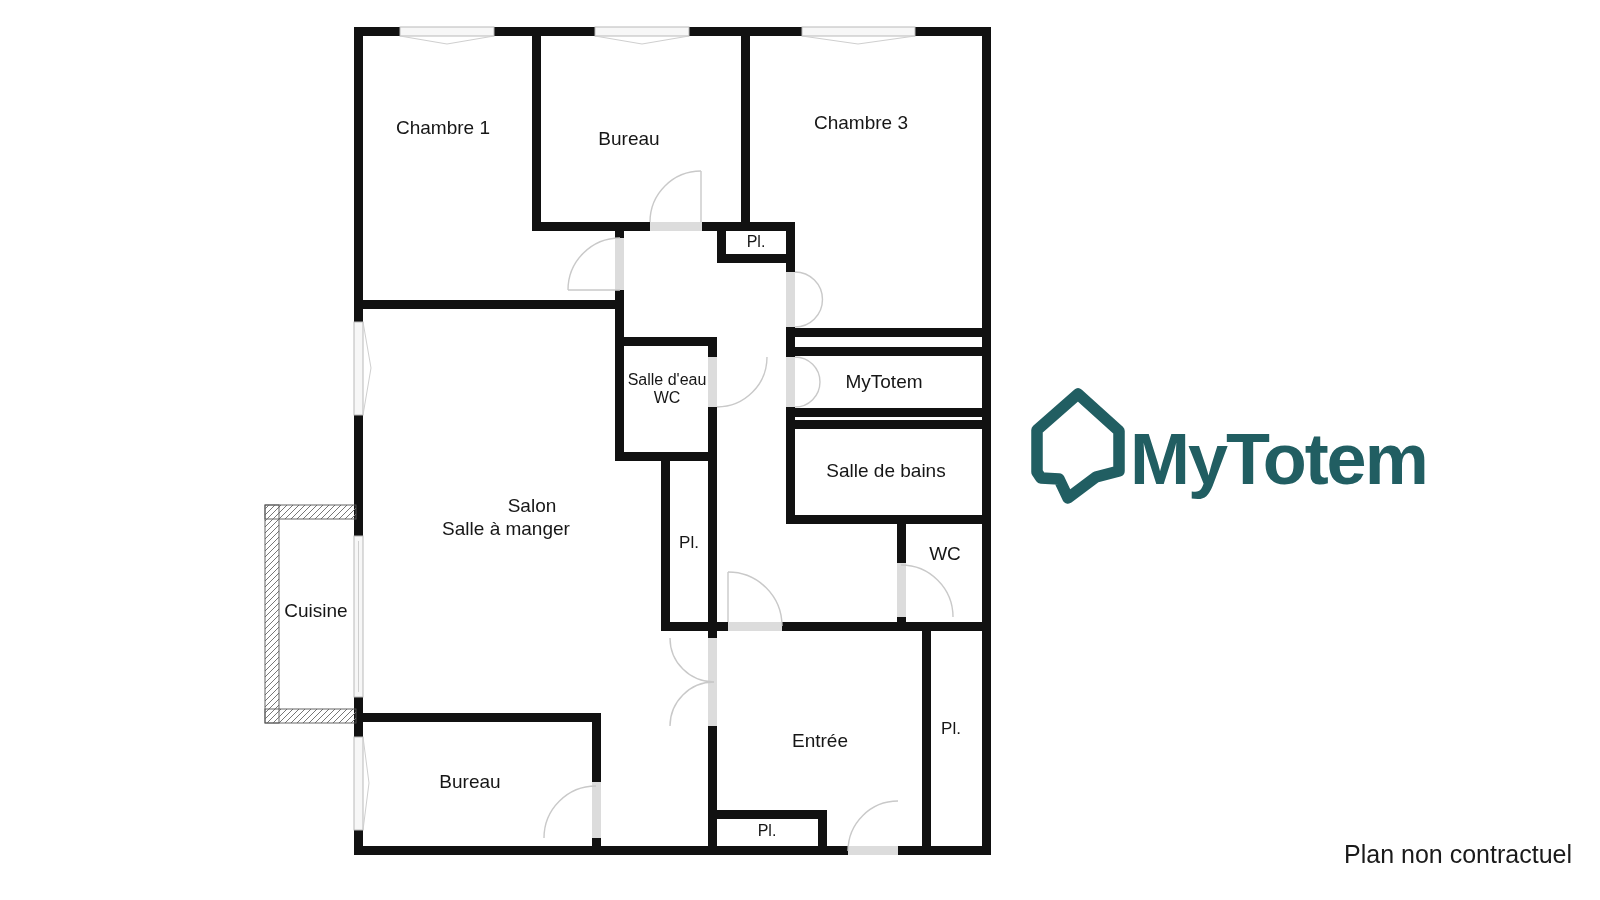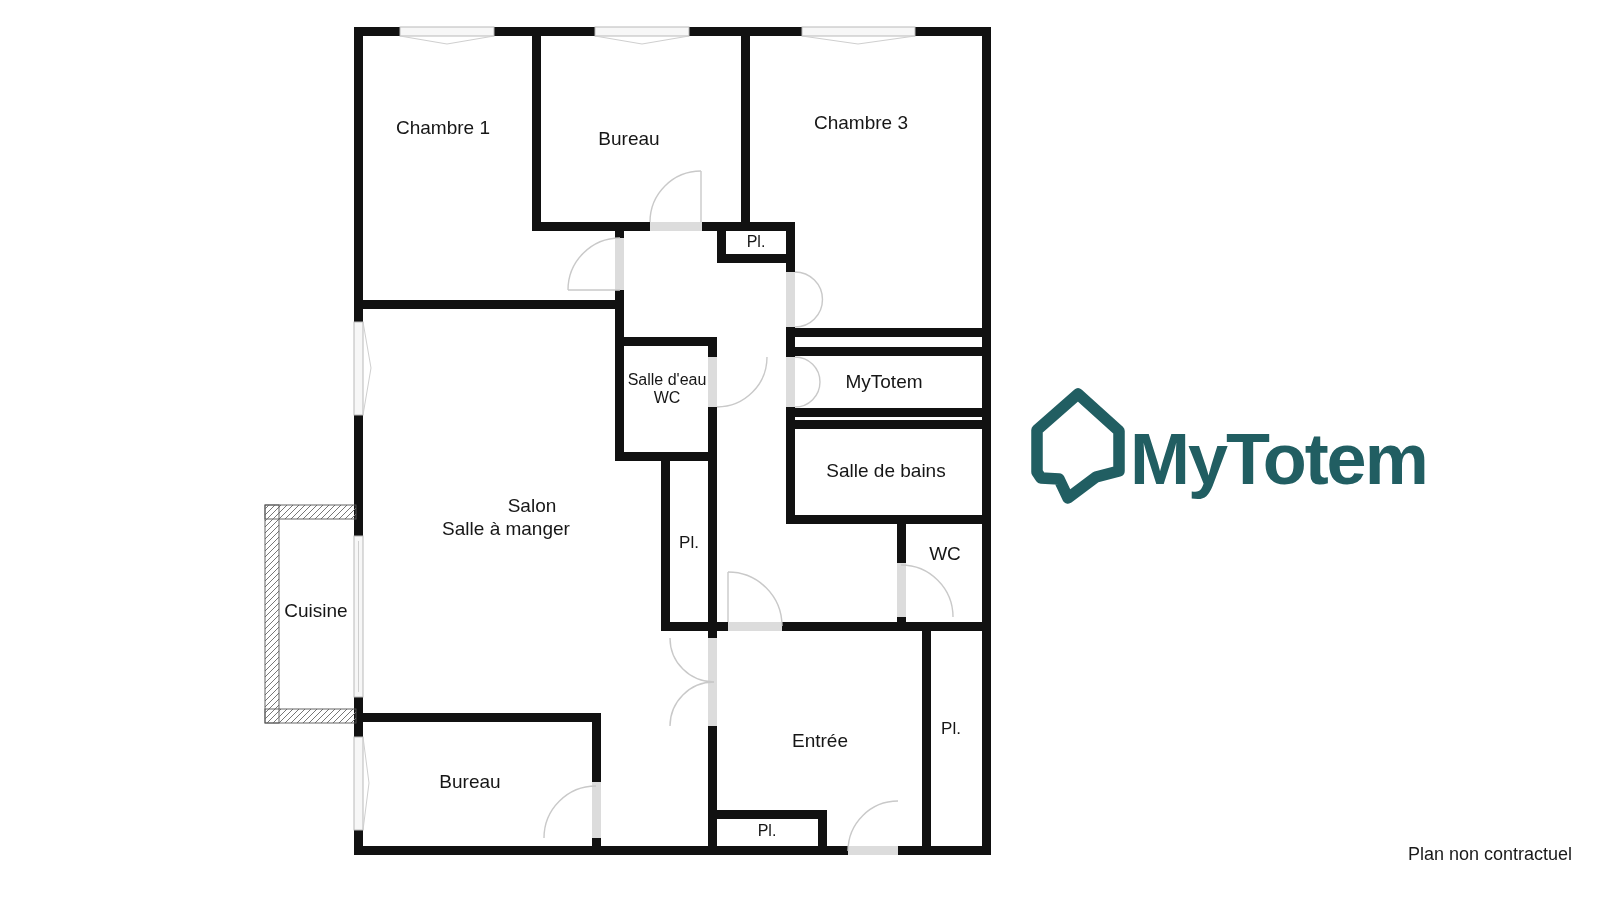--- a/index.html
+++ b/index.html
@@ -15,21 +15,21 @@
   }
   .s17{font-size:17px;}
   .s16{font-size:16px;}
   .wordmark{
     position:absolute;left:1130px;top:414px;
     font-size:72px;font-weight:700;letter-spacing:-2px;line-height:90px;
     color:#215e62;white-space:nowrap;
   }
   .disclaimer{
     position:absolute;right:28px;top:838px;
-    font-size:18px;line-height:32px;color:#1a1a1a;white-space:nowrap;
+    font-size:25px;line-height:32px;color:#1a1a1a;white-space:nowrap;
   }
 </style>
 </head>
 <body>
 
 <svg width="1600" height="900" viewBox="0 0 1600 900">
   <defs>
     <pattern id="hatchp" width="6" height="6" patternUnits="userSpaceOnUse">
       <path d="M0 6 L6 0" stroke="#777" stroke-width="1"></path>
       <path d="M-1 1 L1 -1" stroke="#777" stroke-width="1"></path>

